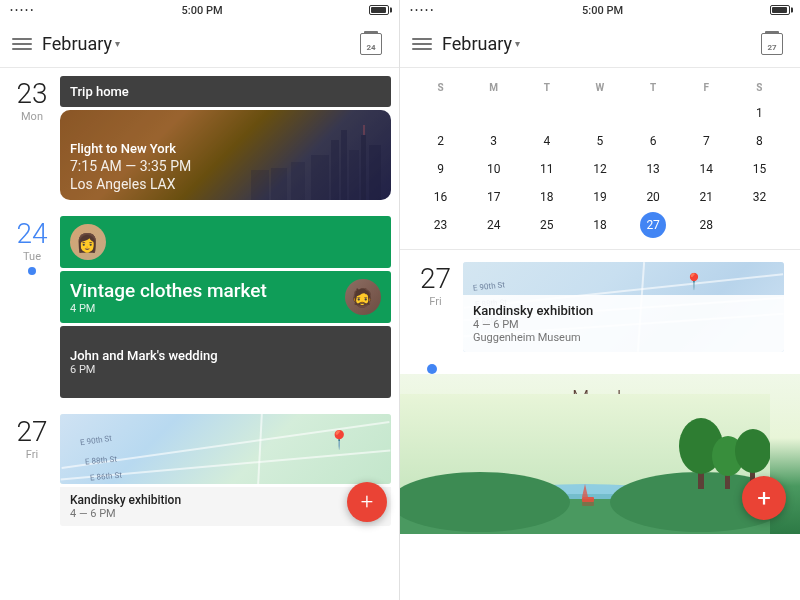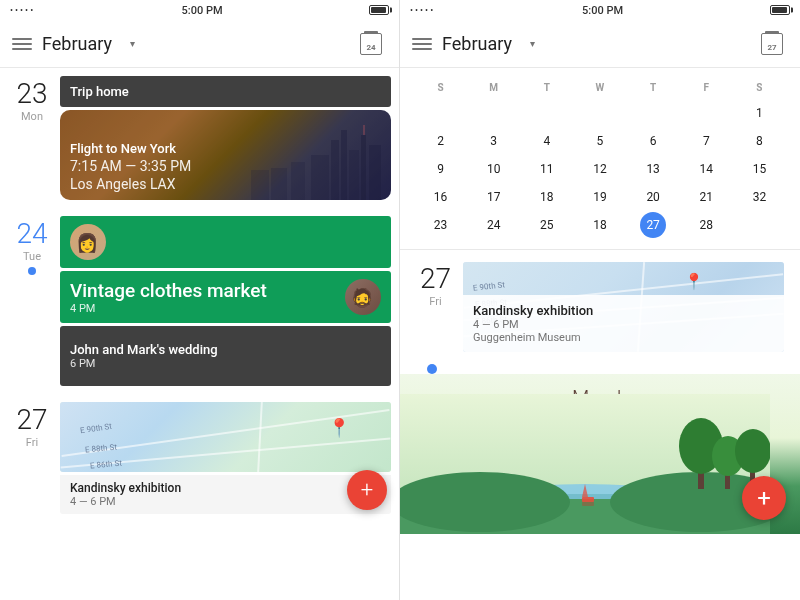--- a/index.html
+++ b/index.html
@@ -89,21 +89,21 @@
       background: #757575;
       border-radius: 1px;
     }
     .header-title {
       font-size: 18px;
       color: #212121;
       font-weight: 400;
       flex: 1;
       display: flex;
       align-items: center;
-      gap: 18px;
+      gap: 3px;
     }
     .dropdown-arrow {
       font-size: 10px;
       color: #757575;
     }
     .calendar-icon-btn {
       width: 32px;
       height: 32px;
       display: flex;
       align-items: center;
@@ -590,21 +590,21 @@
         </div>
 
         <div class="event-with-avatar" style="background:#0f9d58;">
           <div class="event-text-group">
             <div class="event-label" style="padding:0;font-size:19px;">Vintage clothes market</div>
             <div class="event-sub">4 PM</div>
           </div>
           <div class="event-avatar" style="background:linear-gradient(135deg,#8d6e63,#6d4c41);">🧔</div>
         </div>
 
-        <div class="event-card event-card-blue" style="padding:16px 10px;">
+        <div class="event-card event-card-blue" style="padding:22px 10px;">
           <div class="event-label" style="padding:0;font-size:13px;">John and Mark's wedding</div>
           <div class="event-sub">6 PM</div>
         </div>
       </div>
     </div>
 
     <div class="day-section" style="position:relative;min-height:90px;">
       <div class="day-label">
         <div class="day-number">27</div>
         <div class="day-name">Fri</div>

